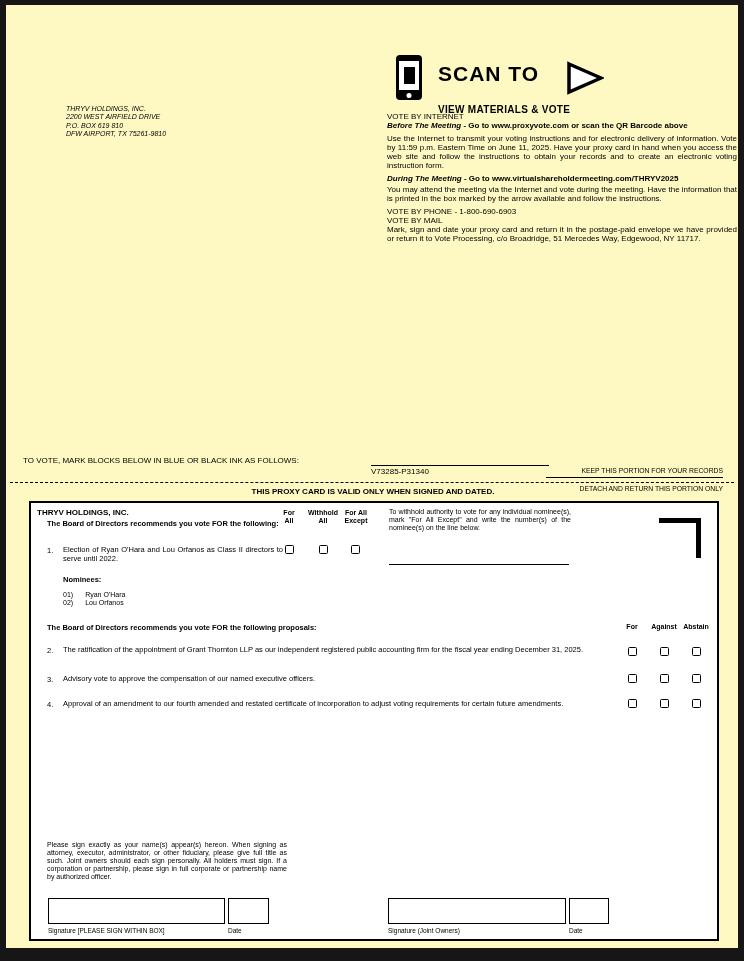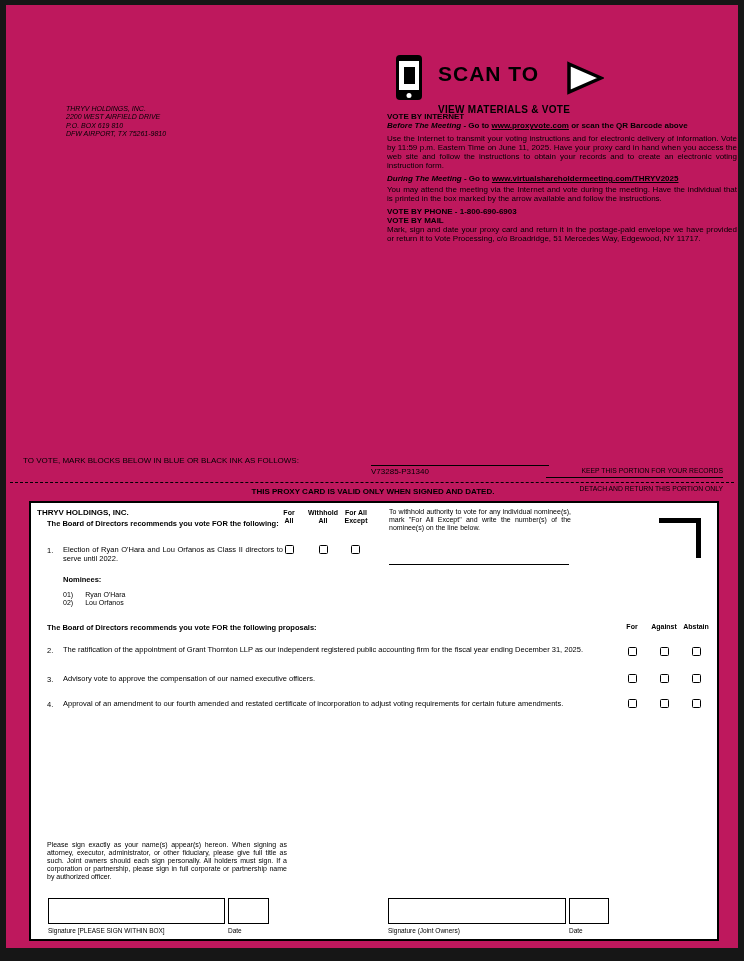--- a/index.html
+++ b/index.html
@@ -1,37 +1,37 @@
 <!DOCTYPE html>
 <html><head>
 <meta charset="utf-8">
 <style>
   * { margin:0; padding:0; box-sizing:border-box; }
   html,body { width:744px; height:961px; }
   body { font-family:"Liberation Sans", sans-serif; color:#000; background:#fff; }
-  .sheet { position:relative; width:744px; height:961px; background:#be185d;
+  .sheet { position:relative; width:744px; height:961px; background:#fef9c3;
            border:5px solid #161616; border-bottom-width:13px; border-left-width:6px; border-right-width:6px; overflow:hidden; }
   .abs { position:absolute; }
   .b { font-weight:bold; }
   .i { font-style:italic; }
-  .u { text-decoration:underline; }
+  .u { }
   .j { text-align:justify; }
   .pre { white-space:pre-line; }
 
   .addr { font-size:7px; line-height:8.3px; font-style:italic; }
 
   .scan-title { font-size:21px; font-weight:bold; letter-spacing:1px; }
   .scan-sub { font-size:10px; font-weight:bold; letter-spacing:0.3px; }
   .phone { width:26px; height:45px; background:#000; border-radius:4px; }
   .phone .screen { position:absolute; left:3px; top:6px; width:20px; height:29px; background:#fff; }
   .phone .qr { position:absolute; left:8px; top:12px; width:11px; height:17px; background:#000; }
   .phone .btn { position:absolute; bottom:2px; left:50%; transform:translateX(-50%); width:5px; height:5px; border-radius:50%; background:#fff; }
 
   .instr { font-size:8px; line-height:9px; }
-  .instr .ih { font-weight:bold; }
+  .instr .ih { font-weight:normal; }
   .instr .ipara { margin:0 0 4px 0; }
 
   .dashed { border-top:1px dashed #000; }
 
   .card { border:2px solid #000; background:#fff; }
   .hc { text-align:center; font-size:7px; line-height:8px; }
   .corner { width:42px; height:40px; border-top:5px solid #000; border-right:5px solid #000; }
   .cb { display:inline-block; width:9px; height:9px; border:1.2px solid #000; border-radius:1.5px; background:#fff; }
   .sigbox { border:1.5px solid #000; background:#fff; }
   .siglabel { font-size:6.5px; }
@@ -61,21 +61,21 @@
           <polygon points="3,3 35,17 3,31" fill="#fff" stroke="#000" stroke-width="3.5"></polygon>
         </svg>
     </div>
   </div>
 
   <div class="abs instr" style="left:381px;top:107px;width:350px">
     <div class="ih">VOTE BY INTERNET</div>
     <div><span class="b i">Before The Meeting</span><span class="b"> - Go to </span><span class="b u">www.proxyvote.com</span><span class="b"> or scan the QR Barcode above</span></div>
     <p class="ipara j" style="margin-top:4px">Use the Internet to transmit your voting instructions and for electronic delivery of information. Vote by 11:59 p.m. Eastern Time on June 11, 2025. Have your proxy card in hand when you access the web site and follow the instructions to obtain your records and to create an electronic voting instruction form.</p>
     <div><span class="b i">During The Meeting</span><span class="b"> - Go to </span><span class="b u">www.virtualshareholdermeeting.com/THRYV2025</span></div>
-    <p class="ipara j" style="margin-top:2px">You may attend the meeting via the Internet and vote during the meeting. Have the individual that is printed in the box marked by the arrow available and follow the instructions.</p>
+    <p class="ipara j" style="margin-top:2px">You may attend the meeting via the Internet and vote during the meeting. Have the information that is printed in the box marked by the arrow available and follow the instructions.</p>
     <div class="ih">VOTE BY PHONE - 1-800-690-6903</div>
     <div class="ih">VOTE BY MAIL</div>
     <p class="ipara j">Mark, sign and date your proxy card and return it in the postage-paid envelope we have provided or return it to Vote Processing, c/o Broadridge, 51 Mercedes Way, Edgewood, NY 11717.</p>
   </div>
 
   <div class="abs" style="left:17px;top:451px;font-size:8px">TO VOTE, MARK BLOCKS BELOW IN BLUE OR BLACK INK AS FOLLOWS:</div>
   <div class="abs" style="left:365px;top:460px;width:178px;border-top:1px solid #000"></div>
   <div class="abs" style="left:365px;top:462px;width:178px;font-size:8px">V73285-P31340</div>
   <div class="abs" style="left:540px;top:462px;width:177px;text-align:right;font-size:6.8px;padding-bottom:3px;border-bottom:1px solid #000">KEEP THIS PORTION FOR YOUR RECORDS</div>
   <div class="abs dashed" style="left:4px;top:477px;width:724px"></div>

